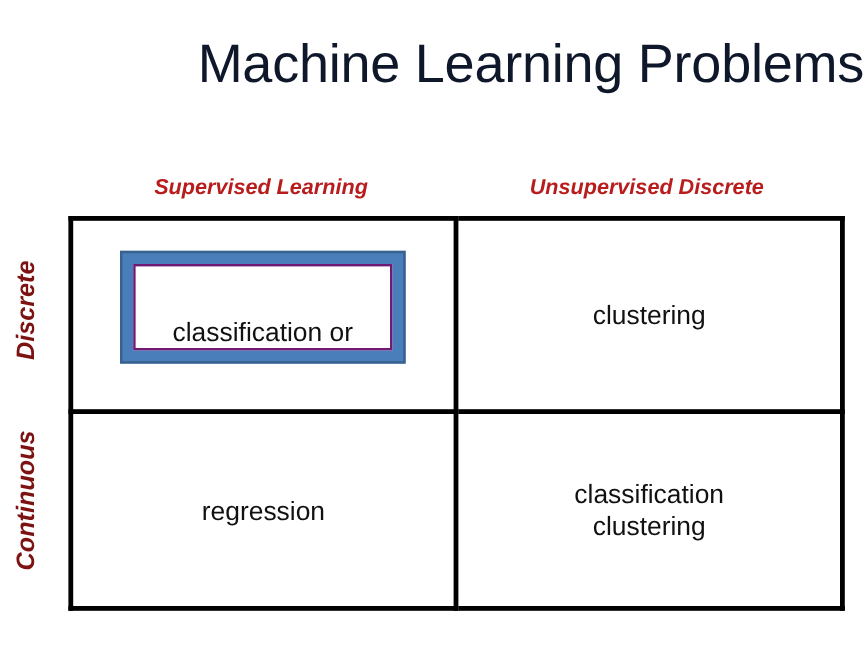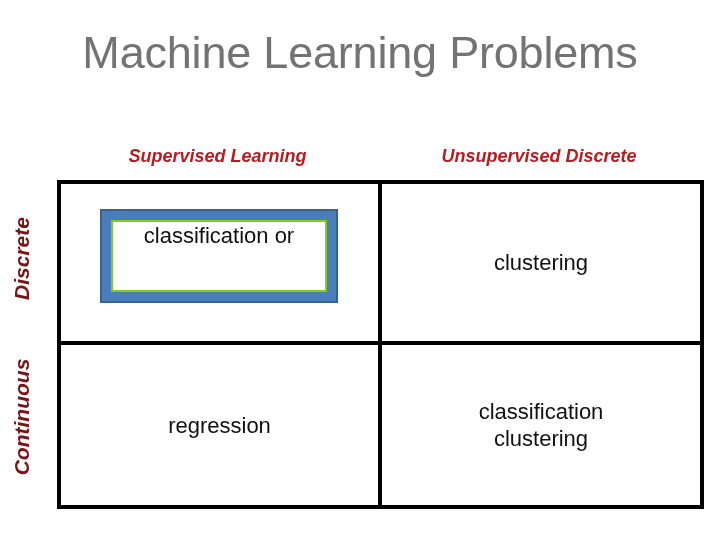--- a/index.html
+++ b/index.html
@@ -15,26 +15,26 @@
     font-family: "Liberation Sans", sans-serif;
     -webkit-font-smoothing: antialiased;
   }
 
   
   #slide-title {
     position: absolute;
     left: 0;
     top: 27px;
     width: 720px;
-    text-align: center;
+    text-align: right;
     font-family: "Liberation Sans", sans-serif;
     font-size: 45px;
     line-height: 52px;
     font-weight: 400;
-    color: #737373;
+    color: #0f172a;
     letter-spacing: -0.2px;
     white-space: nowrap;
   }
 
   
   .col-header {
     position: absolute;
     top: 143px;
     font-family: "Liberation Sans", sans-serif;
     font-size: 18px;
@@ -128,23 +128,23 @@
     z-index: 5;
   }
   #highlight-box-inner {
     position: absolute;
     left: 9px;
     top: 9px;
     right: 9px;
     bottom: 9px;
     box-sizing: border-box;
     background: #ffffff;
-    border: 2px solid #84cc16;
+    border: 2px solid #701a75;
     display: flex;
-    align-items: flex-start;
+    align-items: flex-end;
     justify-content: center;
   }
   #highlight-box-inner .cell-text {
     font-family: "Liberation Sans", sans-serif;
     font-size: 22px;
     line-height: 27px;
     color: #111111;
     text-align: center;
   }
 </style>

